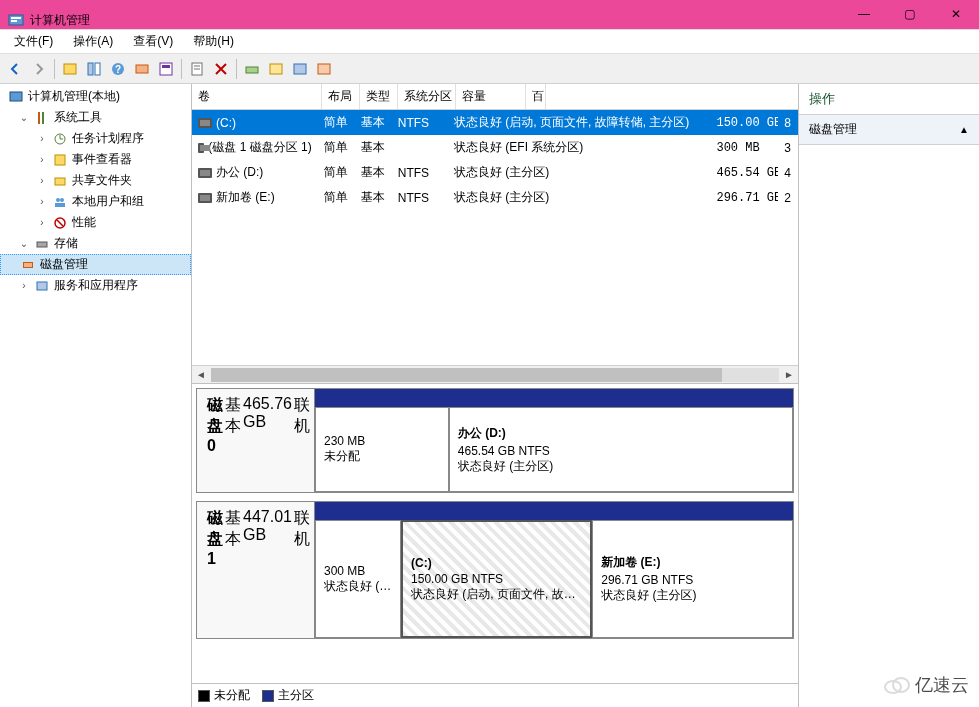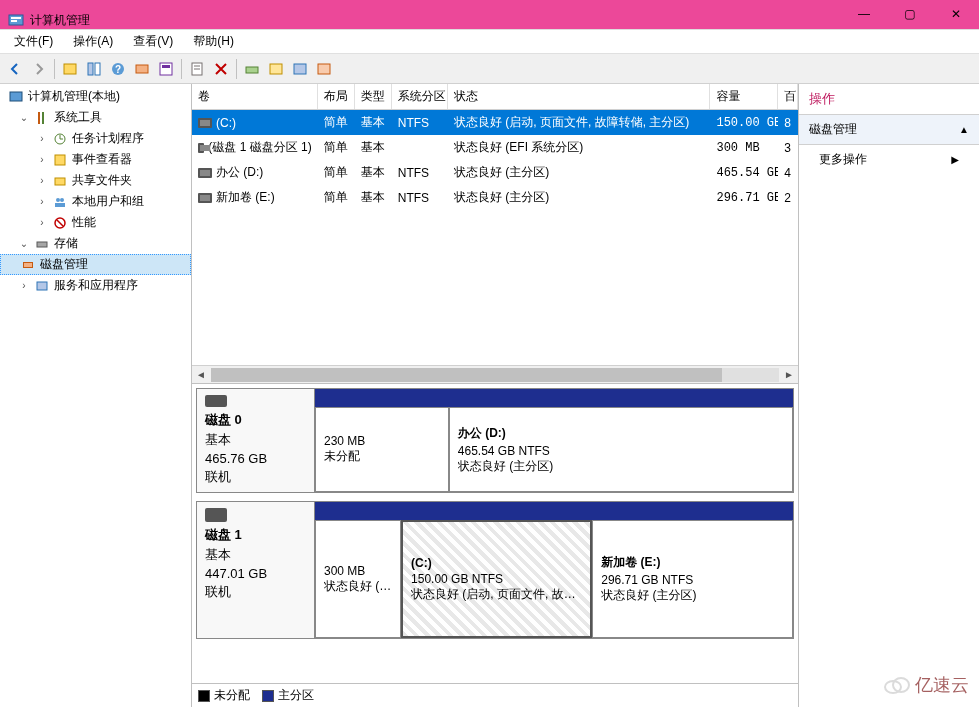--- a/index.html
+++ b/index.html
@@ -47,45 +47,45 @@
 .vl-cell { padding: 2px 6px; overflow: hidden; white-space: nowrap; display: flex; align-items: center; }
 .vl-scroll { height: 18px; display: flex; align-items: center; background: #f0f0f0; border-top: 1px solid #d0d0d0; }
 .vl-scroll-btn { width: 18px; height: 16px; display: flex; align-items: center; justify-content: center; color: #555; font-size: 10px; }
 
 .disk-icon-tiny { width: 14px; height: 10px; background: #555; border-radius: 1px; margin-right: 4px; position: relative; }
 .disk-icon-tiny::after { content: ''; position: absolute; left: 2px; top: 2px; width: 10px; height: 6px; background: #888; }
 
 
 .disk-view { flex: 1; overflow: auto; background: #fff; padding: 4px; }
 .disk-row { display: flex; border: 1px solid #888; margin-bottom: 8px; height: 105px; }
-.disk-info { width: 118px; background: #f8f8f8; border-right: 1px solid #888; padding: 6px 8px; display: flex; flex-direction: column; gap: 2px; font-size: 13px; }
+.disk-info { width: 118px; background: #f8f8f8; border-right: 1px solid #888; padding: 6px 8px; display: flex; gap: 2px; font-size: 16px; }
 .disk-info .disk-hw-icon { width: 22px; height: 14px; background: #555; border-radius: 2px; margin-bottom: 2px; }
 .disk-parts { flex: 1; display: flex; flex-direction: column; }
 .disk-topbar { height: 18px; background: #1e2e8f; }
 .disk-blocks { flex: 1; display: flex; }
 .disk-block { border: 1px solid #888; padding: 6px 8px; display: flex; flex-direction: column; justify-content: center; font-size: 12px; overflow: hidden; position: relative; }
 .disk-block.sel { background: repeating-linear-gradient(45deg, #e8e8e8, #e8e8e8 4px, #fff 4px, #fff 8px); border: 2px solid #555; }
 .disk-block-title { font-weight: bold; margin-bottom: 2px; white-space: nowrap; }
 .disk-block-line { white-space: nowrap; overflow: hidden; text-overflow: ellipsis; }
 
 
 .legend { height: 24px; border-top: 1px solid #c0c0c0; display: flex; align-items: center; padding: 0 6px; gap: 12px; font-size: 12px; }
 .legend-item { display: flex; align-items: center; gap: 4px; }
 .legend-swatch { width: 12px; height: 12px; border: 1px solid #555; }
 
 
 .actions-panel { width: 180px; background: #fff; display: flex; flex-direction: column; }
-.actions-header { padding: 6px 10px; font-size: 13px; color: #be185d; background: #fff; border-bottom: 1px solid #d0d0d0; }
+.actions-header { padding: 6px 10px; font-size: 13px; color: #14532d; background: #fff; border-bottom: 1px solid #d0d0d0; }
 .actions-sub { padding: 6px 10px; background: #eef3fa; border-bottom: 1px solid #d0d0d0; display: flex; align-items: center; font-size: 12px; }
 .actions-sub .caret { margin-left: auto; font-size: 10px; }
 .actions-item { padding: 6px 20px; font-size: 12px; display: flex; align-items: center; }
 .actions-item .caret { margin-left: auto; font-size: 10px; }
 
 
-.watermark { position: absolute; right: 10px; bottom: 10px; color: #7f1d1d; font-size: 18px; display: flex; align-items: center; gap: 4px; opacity: 0.7; }
+.watermark { position: absolute; right: 10px; bottom: 10px; color: #000000; font-size: 18px; display: flex; align-items: center; gap: 4px; opacity: 0.7; }
 .col-vol { width: 130px; }
 .col-layout { width: 38px; }
 .col-type { width: 38px; }
 .col-fs { width: 58px; }
 .col-status { width: 272px; }
 .col-cap { width: 70px; text-align: left; font-family: Liberation Mono, monospace;}
 .col-free { width: 20px; }
 </style>
 </head>
 <body>
@@ -297,21 +297,20 @@
   </div>
 
   <div class="center-panel">
 
     <div class="volume-list">
       <div class="vl-header">
         <div class="vl-header-cell col-vol">卷</div>
         <div class="vl-header-cell col-layout">布局</div>
         <div class="vl-header-cell col-type">类型</div>
         <div class="vl-header-cell col-fs">系统分区</div>
-        <div class="vl-header-cell col-status">状态</div>
         <div class="vl-header-cell col-cap">容量</div>
         <div class="vl-header-cell col-free">百</div>
       </div>
       <div class="vl-body">
         <div class="vl-row selected">
           <div class="vl-cell col-vol">
               <span class="disk-icon-tiny"></span>
               <span>(C:)</span>
             </div>
           <div class="vl-cell col-layout">简单</div>
@@ -434,24 +433,20 @@
       </div>
     </div>
   </div>
 
   <div class="actions-panel">
     <div class="actions-header">操作</div>
     <div class="actions-sub">
       <span>磁盘管理</span>
       <span class="caret">▲</span>
     </div>
-    <div class="actions-item">
-      <span>更多操作</span>
-      <span class="caret">▶</span>
-    </div>
   </div>
 </div>
 
 <div class="watermark">
   <svg width="28" height="20" viewBox="0 0 28 20">
       <ellipse cx="10" cy="12" rx="8" ry="6" fill="none" stroke="#ccc" stroke-width="2"></ellipse>
       <ellipse cx="18" cy="10" rx="8" ry="7" fill="none" stroke="#ccc" stroke-width="2"></ellipse>
     </svg>
   <span>亿速云</span>
 </div>

